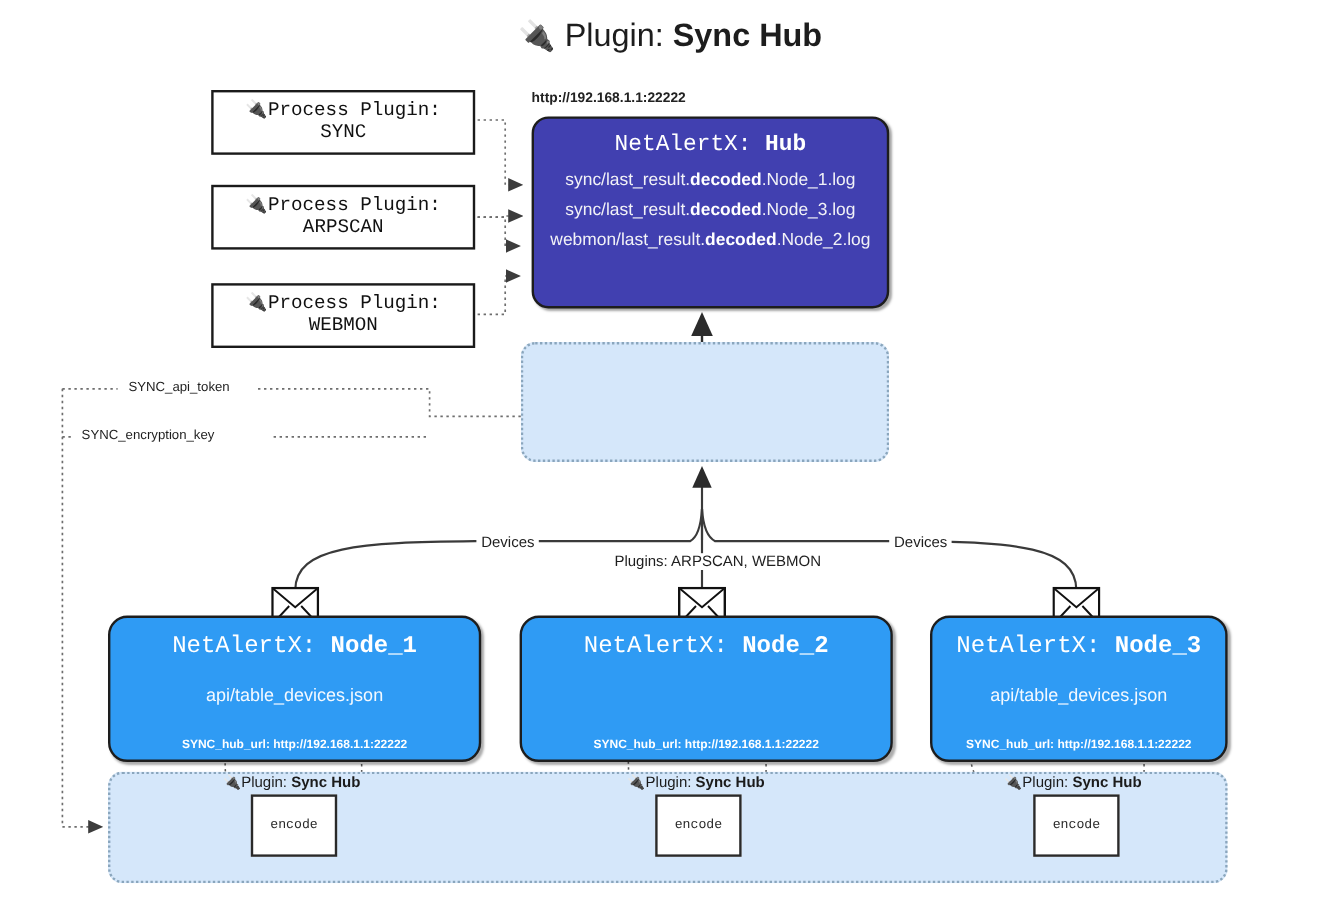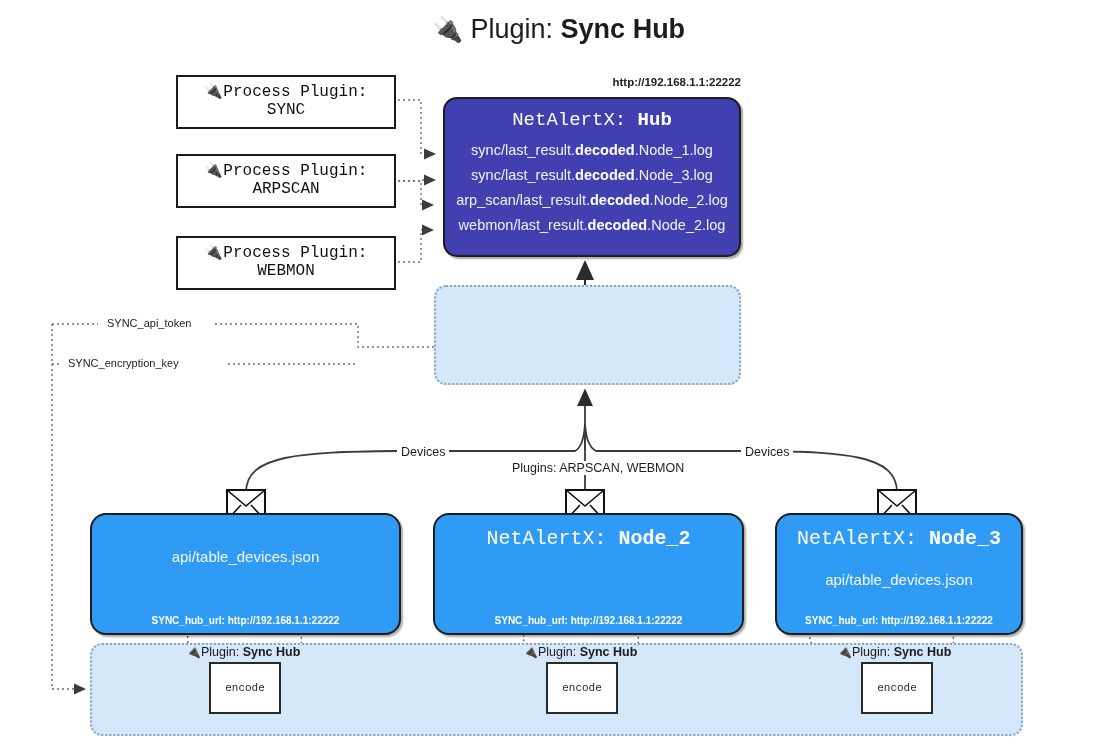--- a/index.html
+++ b/index.html
@@ -56,21 +56,21 @@
   }
   .proc-box .r1 { white-space: nowrap; }
   .proc-box .plug { font-size: 15px; filter: grayscale(1) contrast(1.4); }
   #proc-sync    { left: 176px; top: 75px; }
   #proc-arpscan { left: 176px; top: 154px; }
   #proc-webmon  { left: 176px; top: 236px; }
 
   
   #hub-url {
     left: 443px; top: 76px; width: 298px;
-    text-align: right;
+    text-align: left;
     font-size: 11.5px;
     font-weight: 600;
     color: #222;
   }
   #hub-box {
     left: 443px; top: 97px; width: 298px; height: 160px;
     background: #4140b0;
     border: 2px solid #1d1d1d;
     border-radius: 14px;
     box-shadow: 2px 2px 2px rgba(0,0,0,.35);
@@ -277,21 +277,20 @@
   <div class="node proc-box" id="proc-webmon">
     <div class="r1"><span class="plug">🔌</span><span>Process Plugin:</span></div>
     <div>WEBMON</div>
   </div>
 
   <div class="node" id="hub-url">http://192.168.1.1:22222</div>
   <div class="node" id="hub-box">
     <div class="hub-title"><span>NetAlertX: </span><b>Hub</b></div>
     <div class="hub-line"><span>sync/last_result.</span><b>decoded</b><span>.Node_1.log</span></div>
     <div class="hub-line"><span>sync/last_result.</span><b>decoded</b><span>.Node_3.log</span></div>
-    <div class="hub-line"><span>arp_scan/last_result.</span><b>decoded</b><span>.Node_2.log</span></div>
     <div class="hub-line"><span>webmon/last_result.</span><b>decoded</b><span>.Node_2.log</span></div>
   </div>
 
   <div class="node" id="decode-zone"></div>
 
   <div class="node token-label" id="tok-api">SYNC_api_token</div>
   <div class="node token-label" id="tok-key">SYNC_encryption_key</div>
 
   <div class="node edge-label" id="lbl-dev-left">Devices</div>
   <div class="node edge-label" id="lbl-dev-right">Devices</div>
@@ -304,20 +303,21 @@
   <svg class="node envelope" id="env-2" viewBox="0 0 40 32">
     <rect x="1" y="1" width="38" height="30" fill="#fff" stroke="#111" stroke-width="2"></rect>
     <path d="M1,1 L20,17 L39,1 M1,31 L15,16 M39,31 L25,16" fill="none" stroke="#111" stroke-width="1.6"></path>
   </svg>
   <svg class="node envelope" id="env-3" viewBox="0 0 40 32">
     <rect x="1" y="1" width="38" height="30" fill="#fff" stroke="#111" stroke-width="2"></rect>
     <path d="M1,1 L20,17 L39,1 M1,31 L15,16 M39,31 L25,16" fill="none" stroke="#111" stroke-width="1.6"></path>
   </svg>
 
   <div class="node node-box" id="node-1">
+    <div class="node-title"><span>NetAlertX: </span><b>Node_1</b></div>
     <div class="node-lines">
       <div class="node-line">api/table_devices.json</div>
     </div>
     <div class="node-hub-url">SYNC_hub_url: http://192.168.1.1:22222</div>
   </div>
 
   <div class="node node-box" id="node-2">
     <div class="node-title"><span>NetAlertX: </span><b>Node_2</b></div>
     <div class="node-hub-url">SYNC_hub_url: http://192.168.1.1:22222</div>
   </div>

